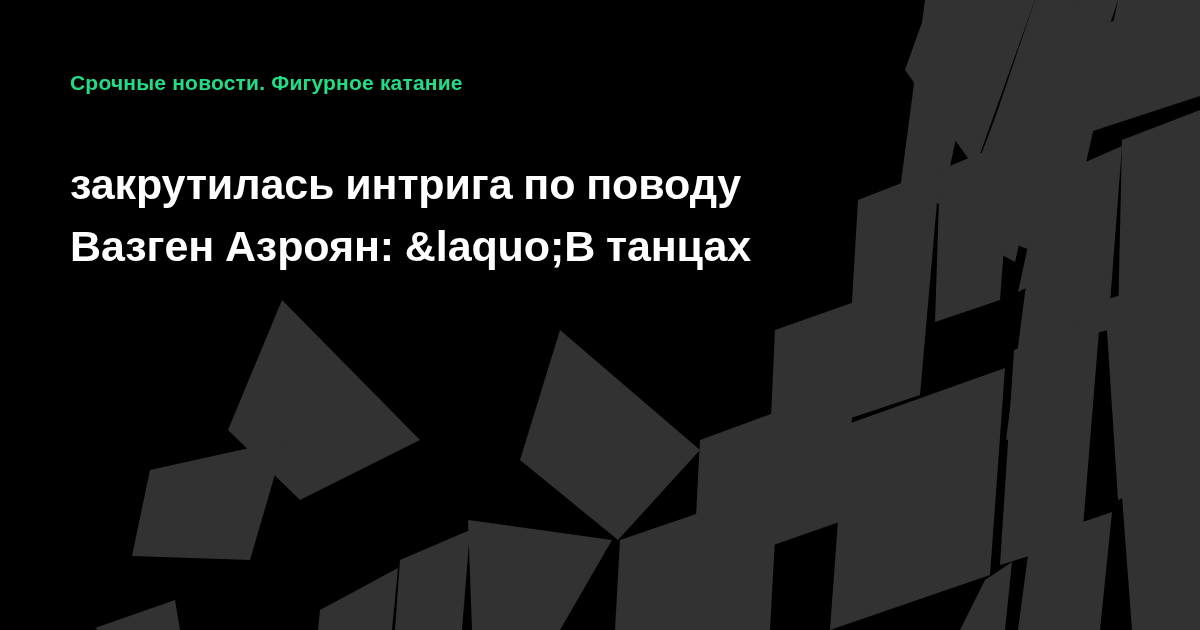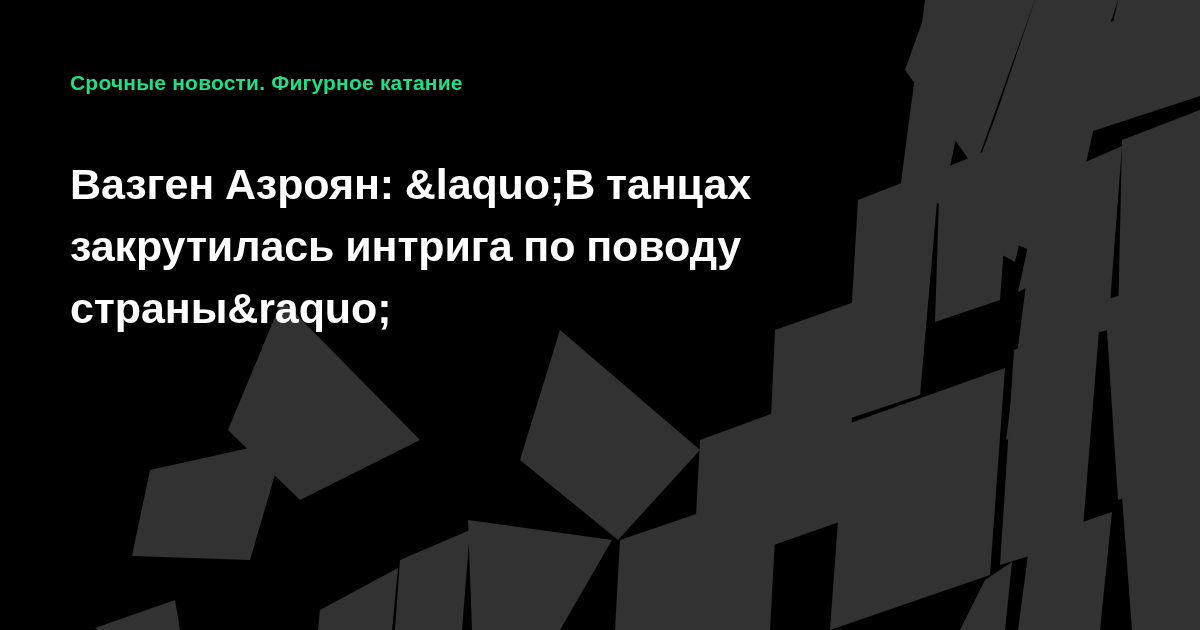--- a/index.html
+++ b/index.html
@@ -103,19 +103,18 @@
         <polygon points="560,330 700,450 618,540 520,460" fill="#323232"></polygon>
         <polygon points="940,170 1012,140 1000,300 935,322" fill="#323232"></polygon>
       </g>
   </svg>
 
   <div id="content">
 
     <span id="kicker">Срочные новости. Фигурное катание</span>
 
     <h1 id="headline">
+      <span class="hl-line">закрутилась интрига по поводу</span>
       <span class="hl-line">Вазген Азроян: &amp;laquo;В танцах</span>
-      <span class="hl-line">закрутилась интрига по поводу</span>
-      <span class="hl-line">страны&amp;raquo;</span>
     </h1>
 
   </div>
 </div>
 
 </body></html>

